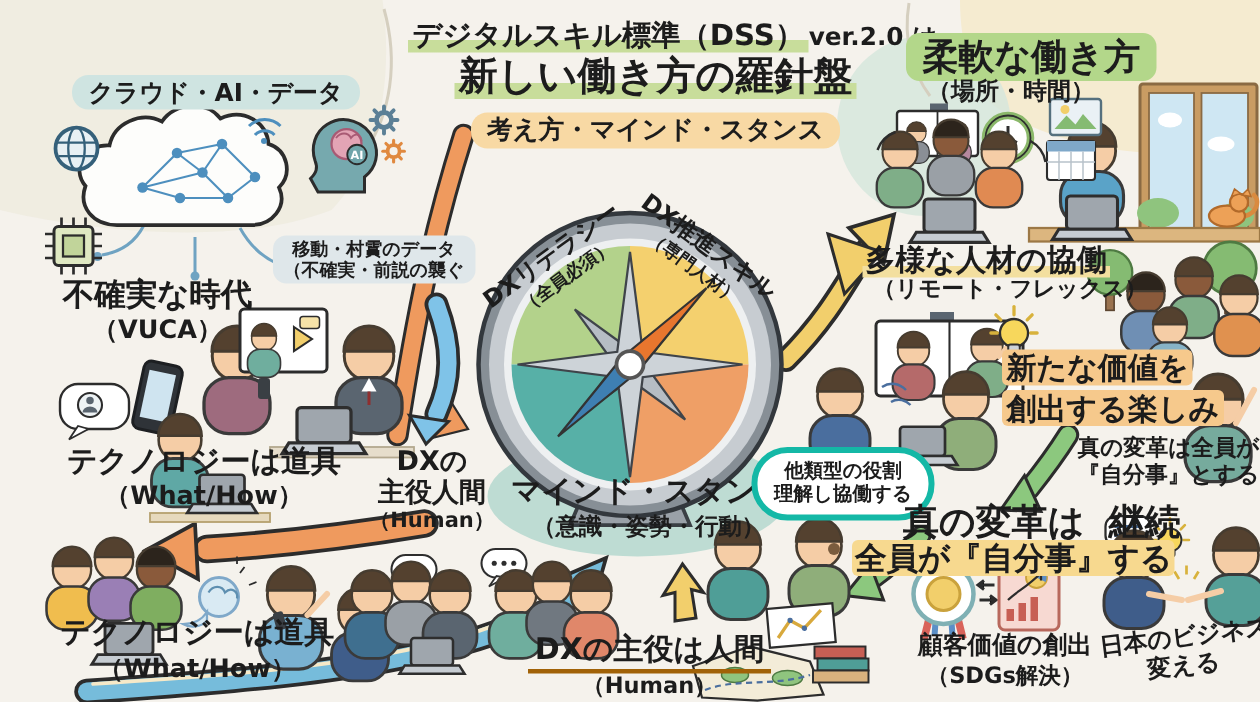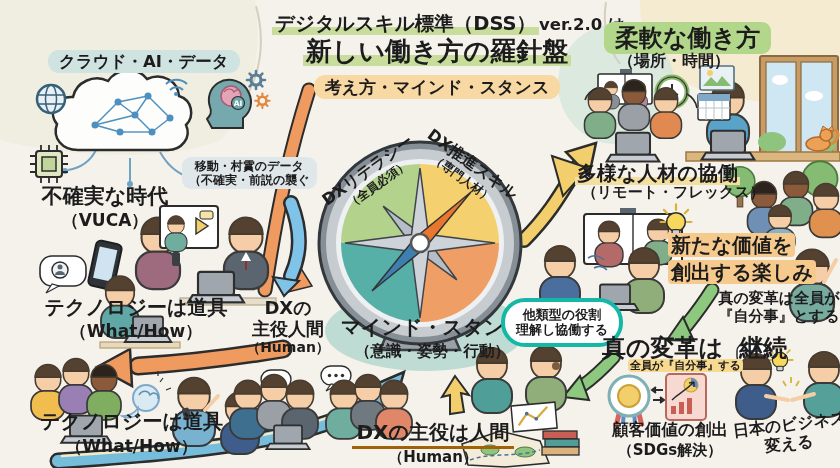--- a/index.html
+++ b/index.html
@@ -475,21 +475,21 @@
 </div>
 
 <div class="lab c" style="left:716px;top:290px;width:126px;font-size:15px;">
   <div>真の変革は全員が</div>
   <div>『自分事』とする</div>
 </div>
 
 <div class="lab" style="left:602px;top:334px;font-size:24px;">
   <span>真の変革は</span><span style="display:inline-block;width:16px;"></span><span>継続</span>
 </div>
-<div class="lab" style="left:628px;top:360px;font-size:11px;">
+<div class="lab" style="left:568px;top:360px;font-size:21px;">
   <span class="hl-org2">全員が『自分事』する</span>
 </div>
 
 <div class="lab c" style="left:596px;top:420px;width:148px;font-size:16.5px;">顧客価値の創出</div>
 <div class="lab c" style="left:596px;top:442px;width:148px;font-size:15px;">（SDGs解決）</div>
 
 <div class="lab c" style="left:734px;top:416px;width:108px;font-size:16px;transform:rotate(-7deg);">
   <div>日本のビジネスを</div>
   <div>変える</div>
 </div>

